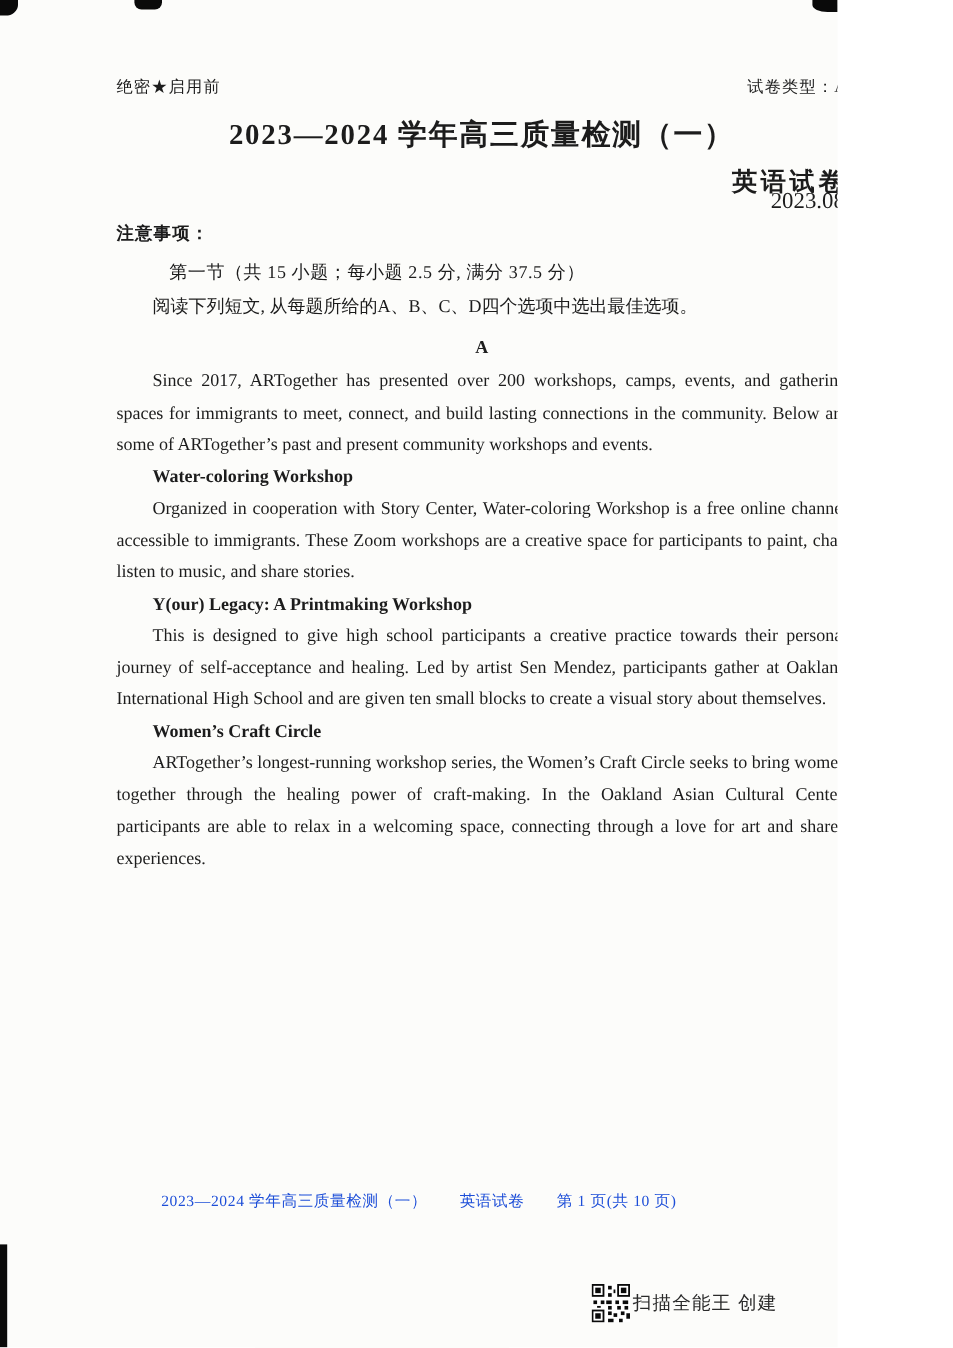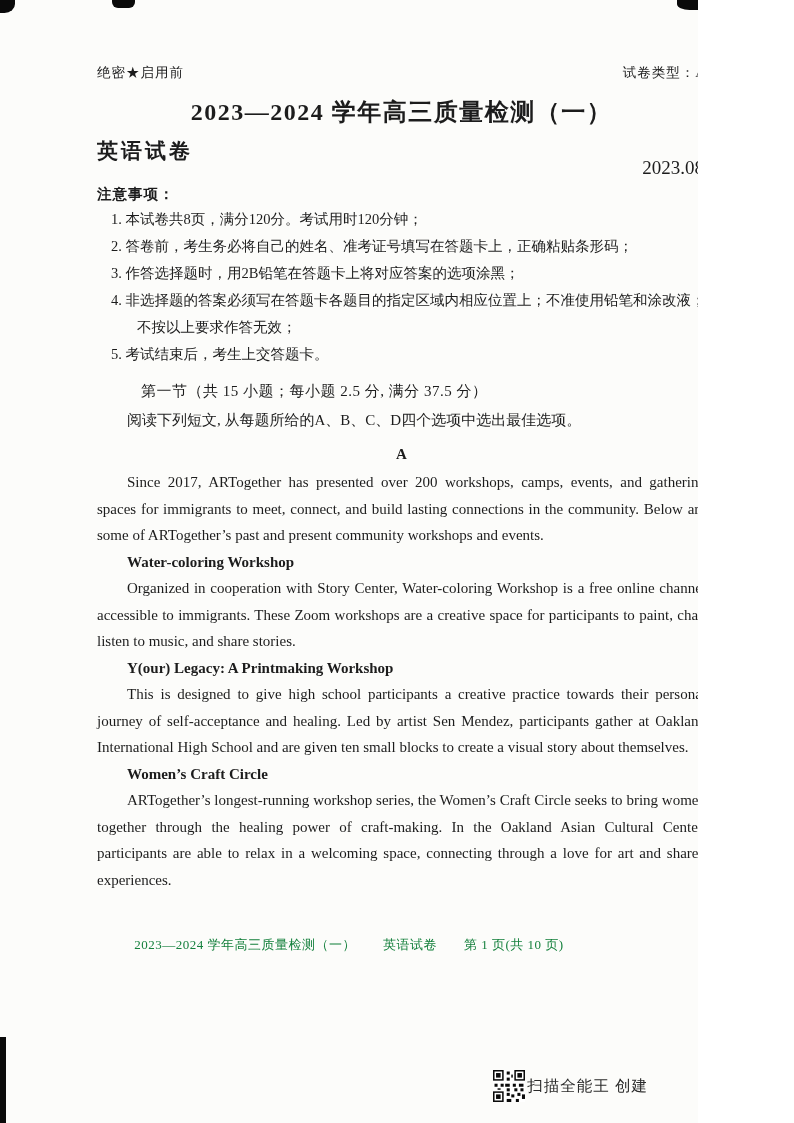--- a/index.html
+++ b/index.html
@@ -21,43 +21,43 @@
   }
   .security { letter-spacing: 1px; }
   .paper-type { letter-spacing: 1px; }
 
   .title {
     margin: 14px 0 0 0; text-align: center;
     font-size: 24px; font-weight: bold; letter-spacing: 1.5px;
   }
   .subject-row { position: relative; margin-top: 9px; height: 32px; }
   .subject {
-    margin: 0; text-align: left;
+    margin: 0; text-align: right;
     font-size: 21px; font-weight: bold; letter-spacing: 3px;
   }
   .date { position: absolute; right: 2px; top: 20px; font-size: 19px; }
 
   .notice-title { margin-top: 16px; font-size: 14.5px; font-weight: bold; letter-spacing: 1px; }
   .notices { margin-top: 2px; font-size: 14.5px; line-height: 27px; }
   .notice-item { margin-left: 14px; padding-left: 26px; text-indent: -26px; }
 
   .part-heading { margin-top: 20px; text-align: center; font-size: 16.5px; font-weight: bold; letter-spacing: 1px; }
   .section-heading { margin-top: 14px; font-size: 15px; letter-spacing: 0.5px; margin-left: 44px; }
   .instruction { margin-top: 6px; font-size: 15px; line-height: 27px; text-indent: 2em; }
   .passage-label { margin: 12px 0 6px 0; text-align: center; font-size: 15px; font-weight: bold; }
 
   .passage p {
     margin: 0; font-size: 15px; line-height: 26.5px;
     text-align: justify; text-indent: 2em;
   }
   .passage p.ws-heading { font-weight: bold; text-align: left; }
 
   .page-footer {
-    position: absolute; top: 936px; left: 0; width: 100%;
-    text-align: center; font-size: 13px; letter-spacing: 0.5px; color: #15803d;
+    position: absolute; top: 992px; left: 0; width: 100%;
+    text-align: center; font-size: 13px; letter-spacing: 0.5px; color: #1d4ed8;
   }
 
   .scanner {
     position: absolute; right: 50px; top: 1070px;
     display: flex; align-items: center; gap: 2px;
   }
   .qr { width: 32px; height: 32px; display: block; }
   .scanner-text {
     font-size: 15.5px; color: #2a2a2a;
     font-family: "Liberation Sans", "DejaVu Sans", sans-serif;
@@ -89,27 +89,20 @@
     </div>
 
     <h1 class="title">2023—2024 学年高三质量检测（一）</h1>
 
     <div class="subject-row">
       <h2 class="subject">英语试卷</h2>
       <span class="date">2023.08</span>
     </div>
 
     <div class="notice-title">注意事项：</div>
-    <div class="notices">
-      <div class="notice-item">1. 本试卷共8页，满分120分。考试用时120分钟；</div>
-      <div class="notice-item">2. 答卷前，考生务必将自己的姓名、准考证号填写在答题卡上，正确粘贴条形码；</div>
-      <div class="notice-item">3. 作答选择题时，用2B铅笔在答题卡上将对应答案的选项涂黑；</div>
-      <div class="notice-item">4. 非选择题的答案必须写在答题卡各题目的指定区域内相应位置上；不准使用铅笔和涂改液；不按以上要求作答无效；</div>
-      <div class="notice-item">5. 考试结束后，考生上交答题卡。</div>
-    </div>
 
     <div class="section-heading">第一节（共 15 小题；每小题 2.5 分, 满分 37.5 分）</div>
     <div class="instruction">阅读下列短文, 从每题所给的A、B、C、D四个选项中选出最佳选项。</div>
 
     <div class="passage-label">A</div>
 
     <div class="passage">
       <p>Since 2017, ARTogether has presented over 200 workshops, camps, events, and gathering spaces for immigrants to meet, connect, and build lasting connections in the community. Below are some of ARTogether’s past and present community workshops and events.</p>
 
       <p class="ws-heading">Water-coloring Workshop</p>

